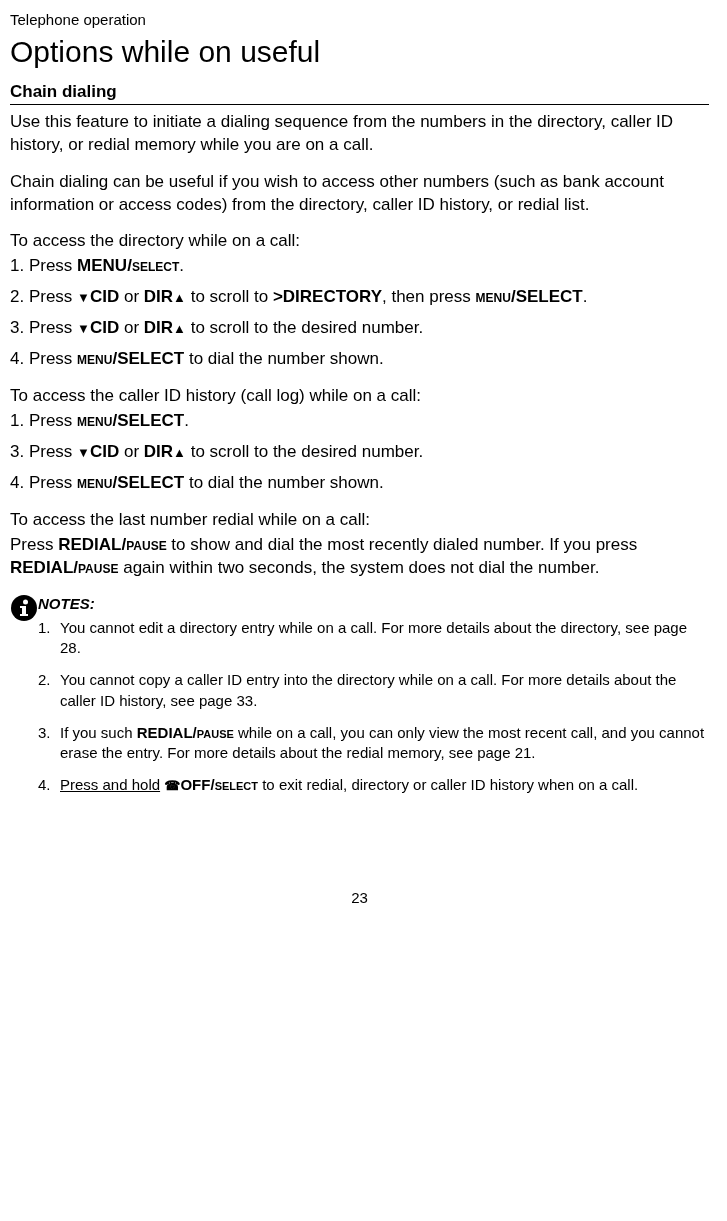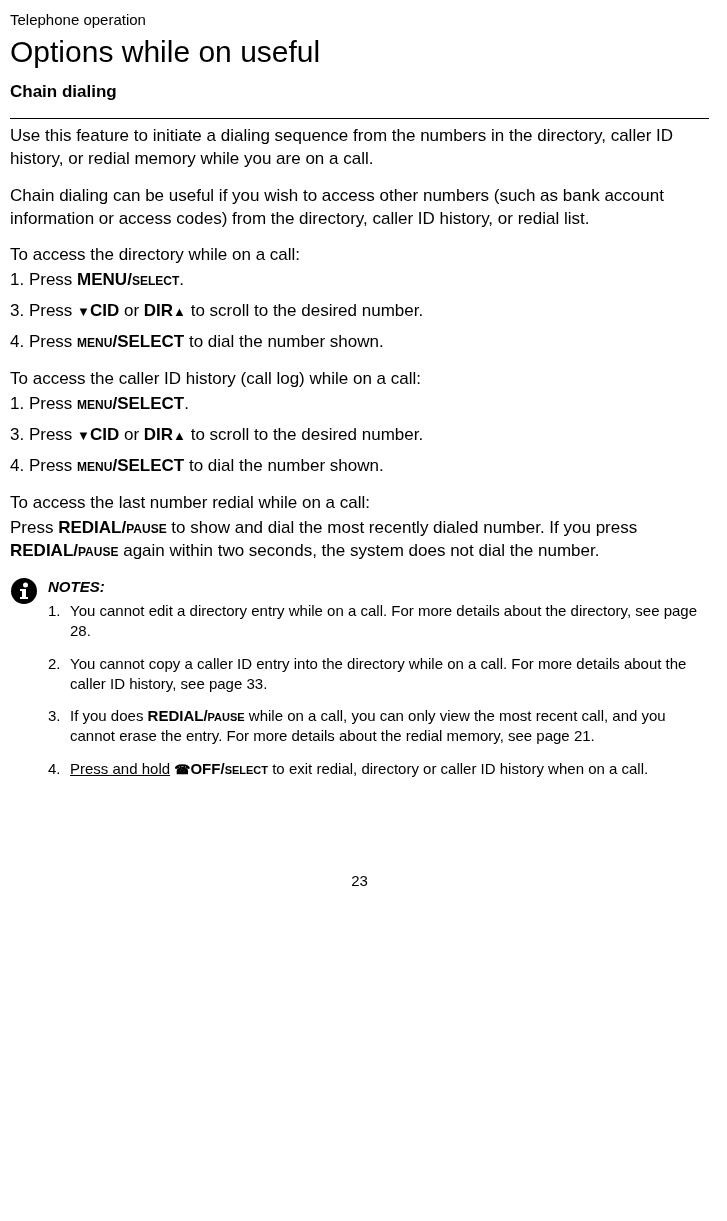--- a/index.html
+++ b/index.html
@@ -18,21 +18,21 @@
   h1 {
     font-weight: 300;
     font-size: 30px;
     margin: 0 0 8px 0;
   }
   h2 {
     font-weight: bold;
     font-size: 17px;
     margin: 0 0 6px 0;
     border-bottom: 1.5px solid #000;
-    padding-bottom: 14px;
+    padding-bottom: 0;
   }
   p {
     margin: 0 0 14px 0;
   }
   .instr-head {
     margin-bottom: 2px;
     margin-top: 10px;
   }
   ol.steps {
     list-style: none;
@@ -42,21 +42,20 @@
   ol.steps li {
     margin: 2px 0 8px 0;
   }
   .sc { font-variant: all-small-caps; }
   .bold { font-weight: bold; }
   .tri-down::before { content: "▼"; font-size: 13px; }
   .tri-up::after { content: "▲"; font-size: 13px; }
   .notes-block {
     display: flex;
     align-items: flex-start;
-    gap: 10px;
     margin-top: 10px;
     font-size: 15px;
   }
   .info-icon {
     flex: 0 0 28px;
     width: 28px;
     height: 28px;
   }
   .notes-body { flex: 1; }
   .notes-title {
@@ -98,20 +97,21 @@
 <h1>Options while on useful</h1>
 
 <h2>Chain dialing</h2>
 
 <p>Use this feature to initiate a dialing sequence from the numbers in the directory, caller ID history, or redial memory while you are on a call.</p>
 <p>Chain dialing can be useful if you wish to access other numbers (such as bank account information or access codes) from the directory, caller ID history, or redial list.</p>
 
 <p class="instr-head">To access the directory while on a call:</p>
 <ol class="steps">
   <li><span>1. Press </span><span class="bold">MENU/</span><span class="bold sc">SELECT</span><span>.</span></li>
+  <li><span>2. Press </span><span class="bold tri-down"></span><span class="bold">CID</span><span> or </span><span class="bold tri-up">DIR</span><span> to scroll to </span><span class="bold">&gt;DIRECTORY</span><span>, then press </span><span class="bold sc">MENU</span><span class="bold">/SELECT</span><span>.</span></li>
   <li><span>3. Press </span><span class="bold tri-down"></span><span class="bold">CID</span><span> or </span><span class="bold tri-up">DIR</span><span> to scroll to the desired number.</span></li>
   <li><span>4. Press </span><span class="bold sc">MENU</span><span class="bold">/SELECT</span><span> to dial the number shown.</span></li>
 </ol>
 
 <p class="instr-head">To access the caller ID history (call log) while on a call:</p>
 <ol class="steps">
   <li><span>1. Press </span><span class="bold sc">MENU</span><span class="bold">/SELECT</span><span>.</span></li>
   <li><span>3. Press </span><span class="bold tri-down"></span><span class="bold">CID</span><span> or </span><span class="bold tri-up">DIR</span><span> to scroll to the desired number.</span></li>
   <li><span>4. Press </span><span class="bold sc">MENU</span><span class="bold">/SELECT</span><span> to dial the number shown.</span></li>
 </ol>
@@ -123,19 +123,19 @@
   <svg class="info-icon" viewBox="0 0 28 28">
     <circle cx="14" cy="14" r="13" fill="#000"></circle>
     <circle cx="15.5" cy="8" r="2.5" fill="#fff"></circle>
     <path d="M 10 12 L 16 12 L 16 20 L 18 20 L 18 22 L 10 22 L 10 20 L 12 20 L 12 14 L 10 14 Z" fill="#fff"></path>
   </svg>
   <div class="notes-body">
     <div class="notes-title">NOTES:</div>
     <ol class="notes">
       <li><span class="num">1.</span><span>You cannot edit a directory entry while on a call. For more details about the directory, see page 28.</span></li>
       <li><span class="num">2.</span><span>You cannot copy a caller ID entry into the directory while on a call. For more details about the caller ID history, see page 33.</span></li>
-      <li><span class="num">3.</span><span>If you does </span><span class="bold">REDIAL/</span><span class="bold sc">PAUSE</span><span> while on a call, you can only view the most recent call, and you cannot erase the entry. For more details about the redial memory, see page 21.</span></li>
+      <li><span class="num">3.</span><span>If you such </span><span class="bold">REDIAL/</span><span class="bold sc">PAUSE</span><span> while on a call, you can only view the most recent call, and you cannot erase the entry. For more details about the redial memory, see page 21.</span></li>
       <li><span class="num">4.</span><span class="underline">Press and hold</span><span> </span><span class="bold phone-icon"></span><span class="bold">OFF/</span><span class="bold sc">SELECT</span><span> to exit redial, directory or caller ID history when on a call.</span></li>
     </ol>
   </div>
 </div>
 
 <div class="page-num">23</div>
 
 </body></html>

